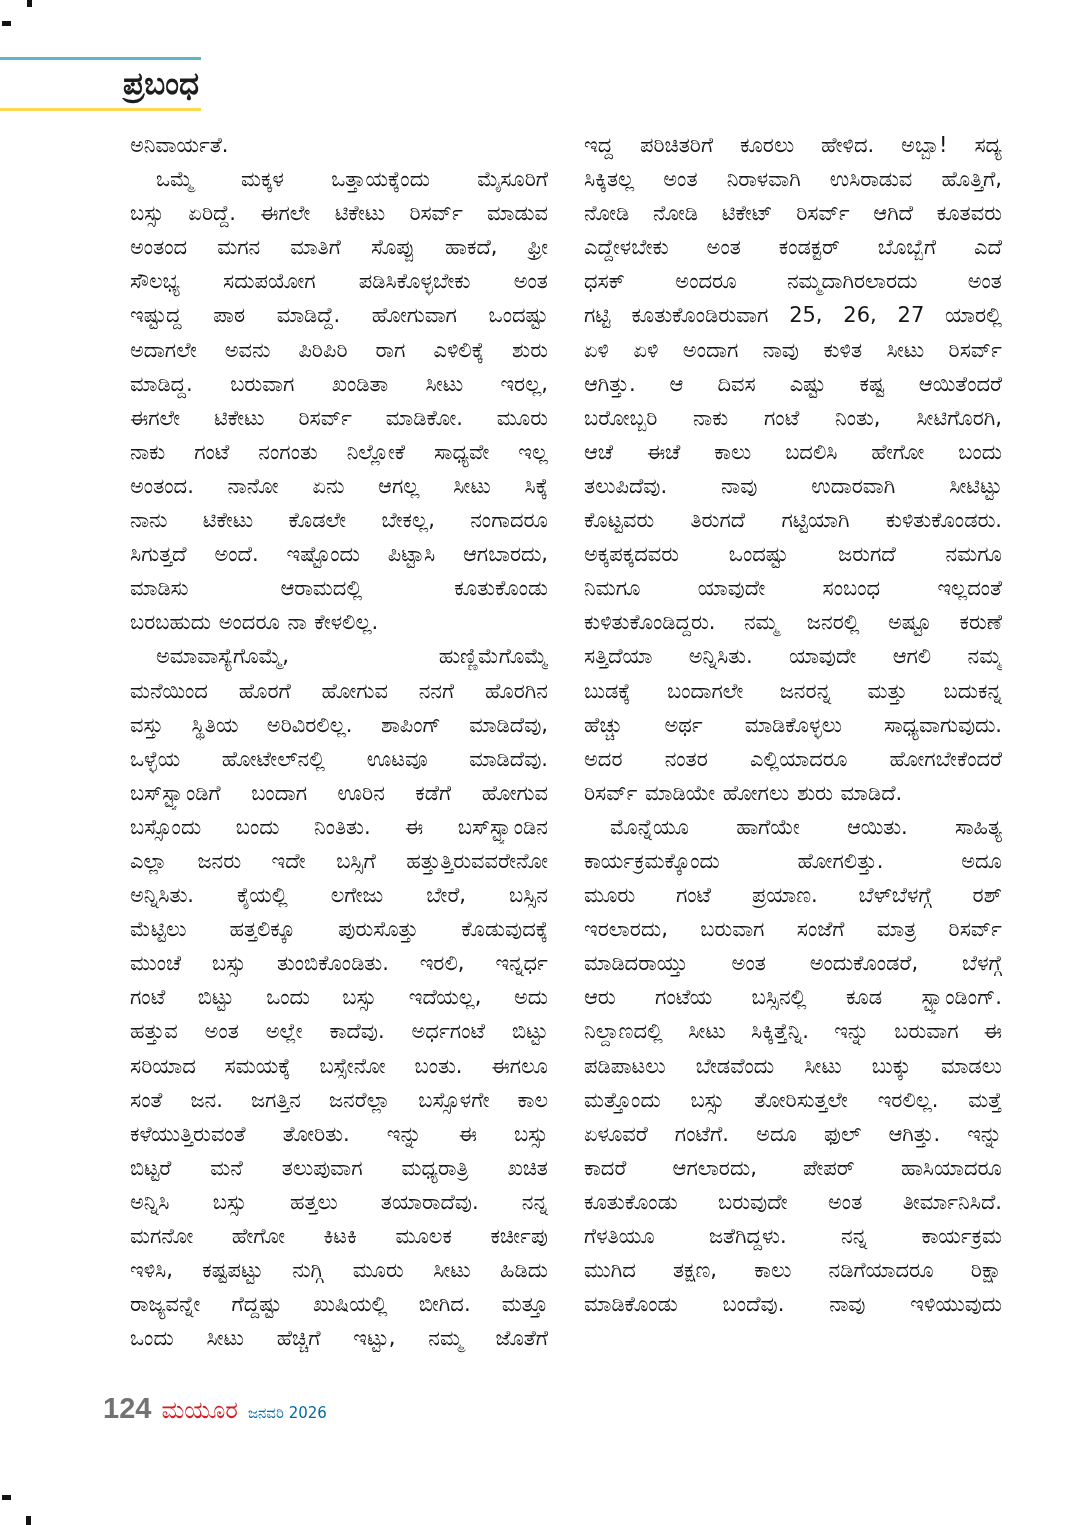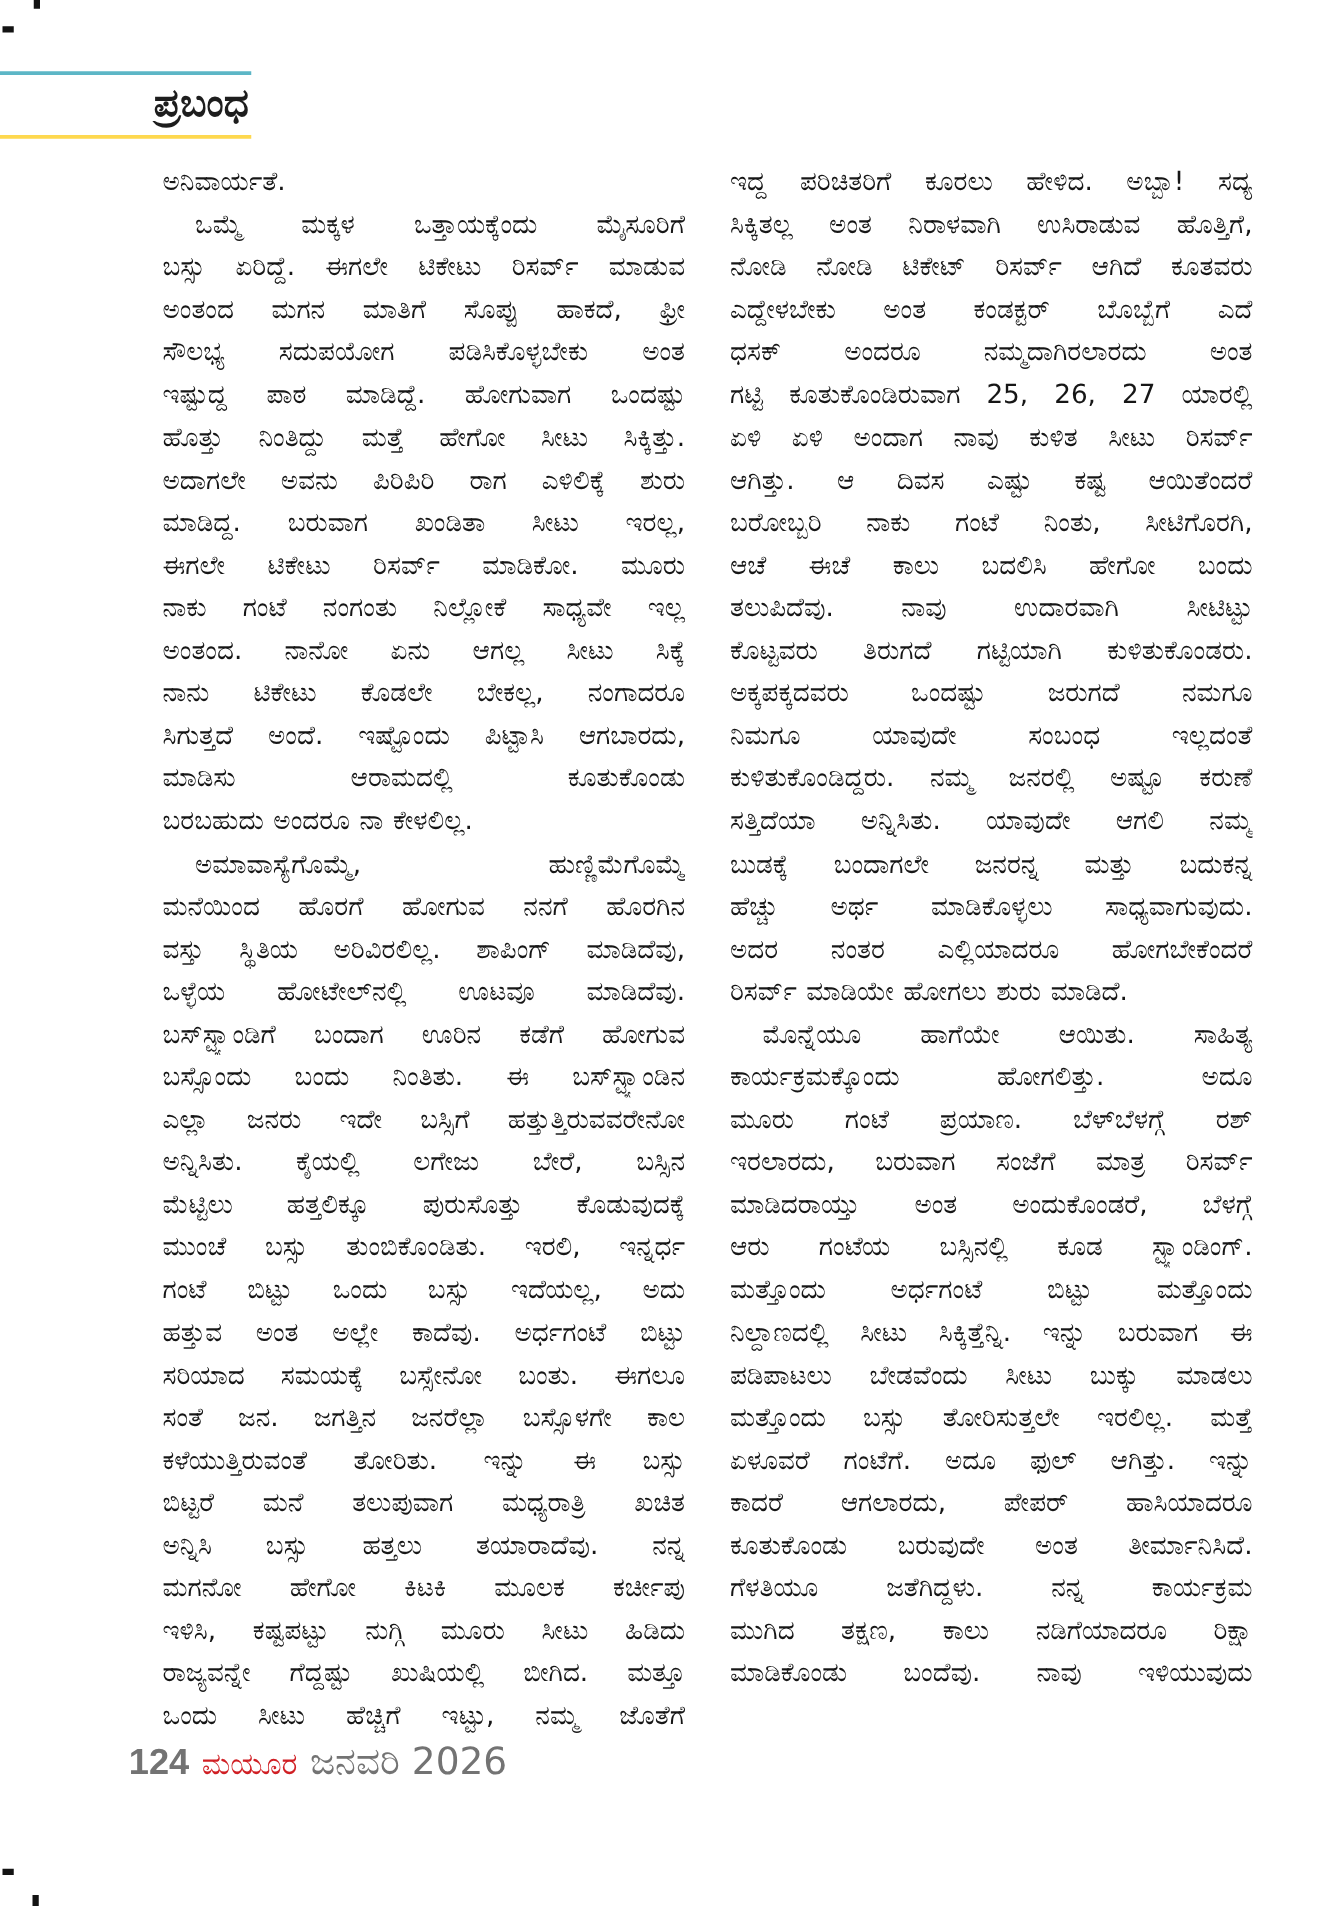--- a/index.html
+++ b/index.html
@@ -73,22 +73,22 @@
     font-size: 29px;
     font-weight: 700;
     color: #737373;
   }
   .magazine-name {
     font-size: 24px;
     font-weight: 400;
     color: #d01f24;
   }
   .issue-date {
-    font-size: 30px;
-    color: #737373;
+    font-size: 15px;
+    color: #0369a1;
   }
 </style>
 </head>
 <body>
 
 <div class="page">
 
   <div class="cropmark tick-top"></div>
   <div class="cropmark dash-top"></div>
 
@@ -99,21 +99,20 @@
   </header>
 
   <main class="body-text">
     <section class="col col-left">
         <div class="line end">ಅನಿವಾರ್ಯತೆ.</div>
         <div class="line indent">ಒಮ್ಮೆ ಮಕ್ಕಳ ಒತ್ತಾಯಕ್ಕೆಂದು ಮೈಸೂರಿಗೆ</div>
         <div class="line">ಬಸ್ಸು ಏರಿದ್ದೆ. ಈಗಲೇ ಟಿಕೇಟು ರಿಸರ್ವ್ ಮಾಡುವ</div>
         <div class="line">ಅಂತಂದ ಮಗನ ಮಾತಿಗೆ ಸೊಪ್ಪು ಹಾಕದೆ, ಫ್ರೀ</div>
         <div class="line">ಸೌಲಭ್ಯ ಸದುಪಯೋಗ ಪಡಿಸಿಕೊಳ್ಳಬೇಕು ಅಂತ</div>
         <div class="line">ಇಷ್ಟುದ್ದ ಪಾಠ ಮಾಡಿದ್ದೆ. ಹೋಗುವಾಗ ಒಂದಷ್ಟು</div>
-        <div class="line">ಹೊತ್ತು ನಿಂತಿದ್ದು ಮತ್ತೆ ಹೇಗೋ ಸೀಟು ಸಿಕ್ಕಿತ್ತು.</div>
         <div class="line">ಅದಾಗಲೇ ಅವನು ಪಿರಿಪಿರಿ ರಾಗ ಎಳಿಲಿಕ್ಕೆ ಶುರು</div>
         <div class="line">ಮಾಡಿದ್ದ. ಬರುವಾಗ ಖಂಡಿತಾ ಸೀಟು ಇರಲ್ಲ,</div>
         <div class="line">ಈಗಲೇ ಟಿಕೇಟು ರಿಸರ್ವ್ ಮಾಡಿಕೋ. ಮೂರು</div>
         <div class="line">ನಾಕು ಗಂಟೆ ನಂಗಂತು ನಿಲ್ಲೋಕೆ ಸಾಧ್ಯವೇ ಇಲ್ಲ</div>
         <div class="line">ಅಂತಂದ. ನಾನೋ ಏನು ಆಗಲ್ಲ ಸೀಟು ಸಿಕ್ಕೆ</div>
         <div class="line">ನಾನು ಟಿಕೇಟು ಕೊಡಲೇ ಬೇಕಲ್ಲ, ನಂಗಾದರೂ</div>
         <div class="line">ಸಿಗುತ್ತದೆ ಅಂದೆ. ಇಷ್ಟೊಂದು ಪಿಟ್ಟಾಸಿ ಆಗಬಾರದು,</div>
         <div class="line">ಮಾಡಿಸು ಆರಾಮದಲ್ಲಿ ಕೂತುಕೊಂಡು</div>
         <div class="line end">ಬರಬಹುದು ಅಂದರೂ ನಾ ಕೇಳಲಿಲ್ಲ.</div>
         <div class="line indent">ಅಮಾವಾಸ್ಯೆಗೊಮ್ಮೆ, ಹುಣ್ಣಿಮೆಗೊಮ್ಮೆ</div>
@@ -158,21 +157,20 @@
         <div class="line">ಬುಡಕ್ಕೆ ಬಂದಾಗಲೇ ಜನರನ್ನ ಮತ್ತು ಬದುಕನ್ನ</div>
         <div class="line">ಹೆಚ್ಚು ಅರ್ಥ ಮಾಡಿಕೊಳ್ಳಲು ಸಾಧ್ಯವಾಗುವುದು.</div>
         <div class="line">ಅದರ ನಂತರ ಎಲ್ಲಿಯಾದರೂ ಹೋಗಬೇಕೆಂದರೆ</div>
         <div class="line end">ರಿಸರ್ವ್ ಮಾಡಿಯೇ ಹೋಗಲು ಶುರು ಮಾಡಿದೆ.</div>
         <div class="line indent">ಮೊನ್ನೆಯೂ ಹಾಗೆಯೇ ಆಯಿತು. ಸಾಹಿತ್ಯ</div>
         <div class="line">ಕಾರ್ಯಕ್ರಮಕ್ಕೊಂದು ಹೋಗಲಿತ್ತು. ಅದೂ</div>
         <div class="line">ಮೂರು ಗಂಟೆ ಪ್ರಯಾಣ. ಬೆಳ್‌ಬೆಳಗ್ಗೆ ರಶ್</div>
         <div class="line">ಇರಲಾರದು, ಬರುವಾಗ ಸಂಜೆಗೆ ಮಾತ್ರ ರಿಸರ್ವ್</div>
         <div class="line">ಮಾಡಿದರಾಯ್ತು ಅಂತ ಅಂದುಕೊಂಡರೆ, ಬೆಳಗ್ಗೆ</div>
         <div class="line">ಆರು ಗಂಟೆಯ ಬಸ್ಸಿನಲ್ಲಿ ಕೂಡ ಸ್ಟ್ಯಾಂಡಿಂಗ್.</div>
-        <div class="line">ಮತ್ತೊಂದು ಅರ್ಧಗಂಟೆ ಬಿಟ್ಟು ಮತ್ತೊಂದು</div>
         <div class="line">ನಿಲ್ದಾಣದಲ್ಲಿ ಸೀಟು ಸಿಕ್ಕಿತ್ತೆನ್ನಿ. ಇನ್ನು ಬರುವಾಗ ಈ</div>
         <div class="line">ಪಡಿಪಾಟಲು ಬೇಡವೆಂದು ಸೀಟು ಬುಕ್ಕು ಮಾಡಲು</div>
         <div class="line">ಮತ್ತೊಂದು ಬಸ್ಸು ತೋರಿಸುತ್ತಲೇ ಇರಲಿಲ್ಲ. ಮತ್ತೆ</div>
         <div class="line">ಏಳೂವರೆ ಗಂಟೆಗೆ. ಅದೂ ಫುಲ್ ಆಗಿತ್ತು. ಇನ್ನು</div>
         <div class="line">ಕಾದರೆ ಆಗಲಾರದು, ಪೇಪರ್ ಹಾಸಿಯಾದರೂ</div>
         <div class="line">ಕೂತುಕೊಂಡು ಬರುವುದೇ ಅಂತ ತೀರ್ಮಾನಿಸಿದೆ.</div>
         <div class="line">ಗೆಳತಿಯೂ ಜತೆಗಿದ್ದಳು. ನನ್ನ ಕಾರ್ಯಕ್ರಮ</div>
         <div class="line">ಮುಗಿದ ತಕ್ಷಣ, ಕಾಲು ನಡಿಗೆಯಾದರೂ ರಿಕ್ಷಾ</div>
         <div class="line">ಮಾಡಿಕೊಂಡು ಬಂದೆವು. ನಾವು ಇಳಿಯುವುದು</div>
       </section>

